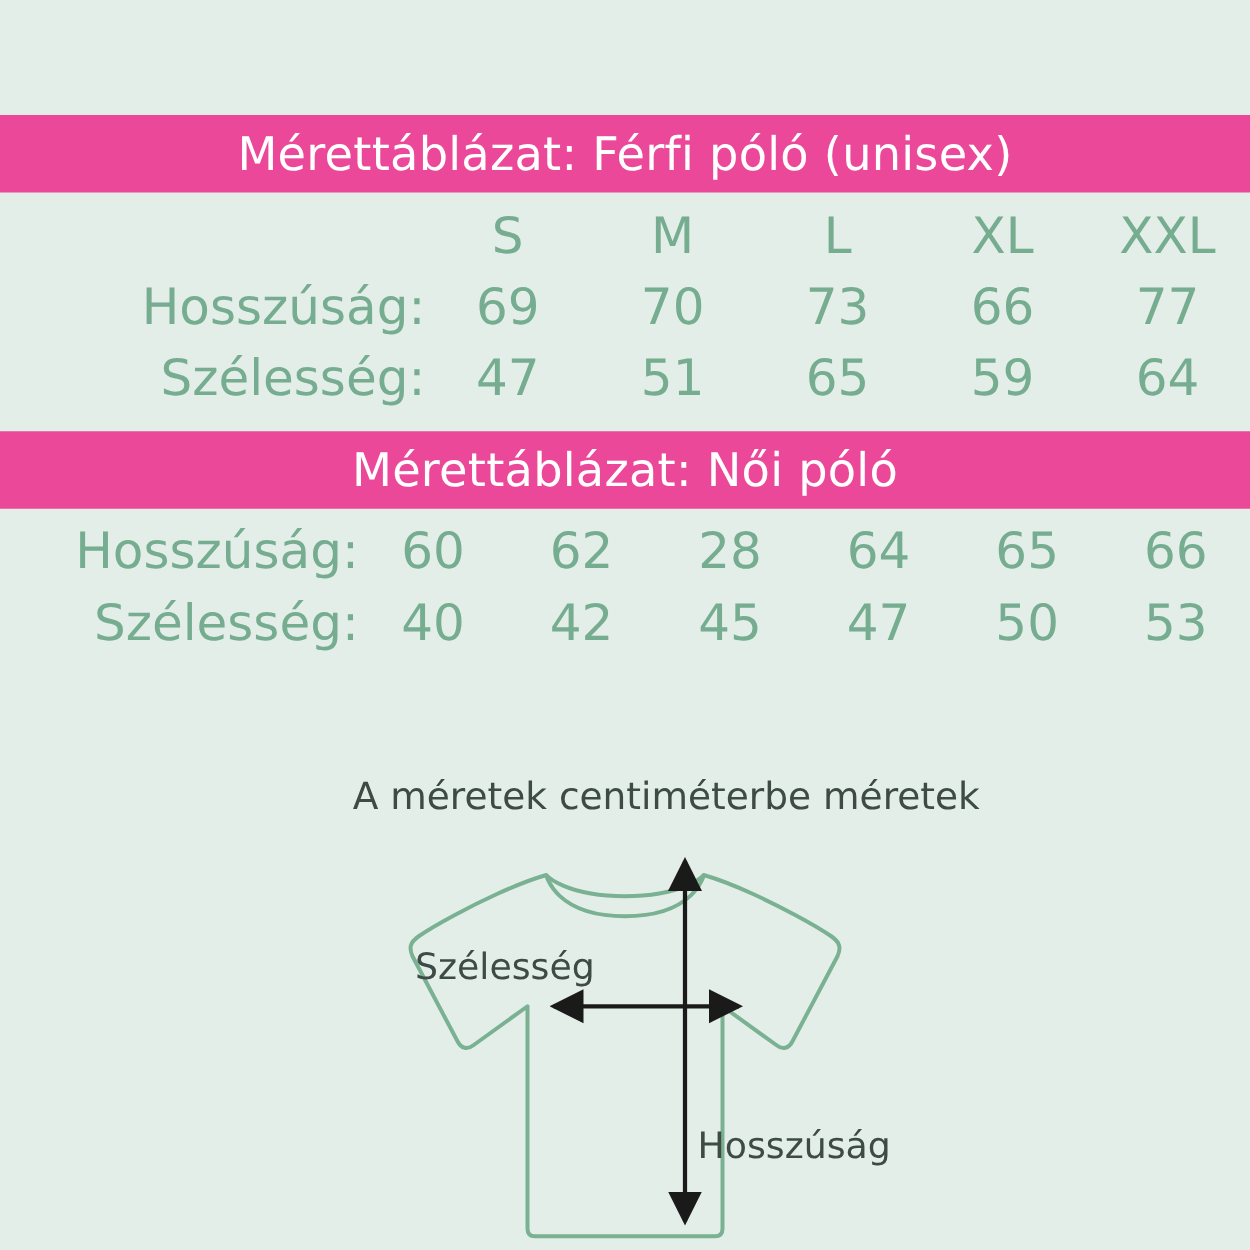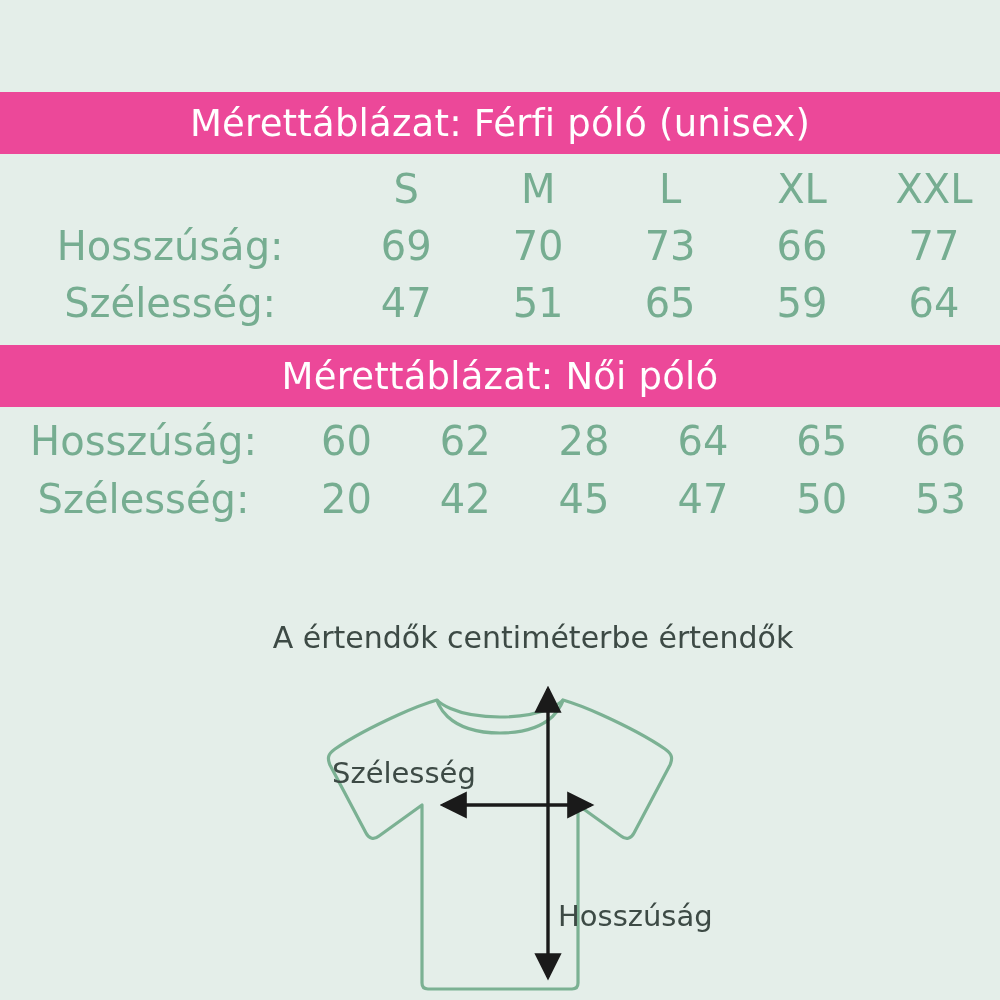--- a/index.html
+++ b/index.html
@@ -52,21 +52,21 @@
     font-weight: 400;
   }
   table td, table th {
     padding: 0;
     font-weight: 400;
     text-align: center;
     vertical-align: middle;
     white-space: nowrap;
   }
   table td.rowlabel, table th.rowlabel {
-    text-align: center;
+    text-align: right;
   }
 
   
   #table-men {
     top: 160px;
     left: 0;
     width: 1000px;
   }
   #table-men tr { height: 57px; }
   #table-men .rowlabel { width: 330px; }
@@ -160,31 +160,31 @@
       <td class="rowlabel">Hosszúság:</td>
       <td class="val">60</td>
       <td class="val">62</td>
       <td class="val">28</td>
       <td class="val">64</td>
       <td class="val">65</td>
       <td class="val">66</td>
     </tr>
     <tr>
       <td class="rowlabel">Szélesség:</td>
-      <td class="val">20</td>
+      <td class="val">40</td>
       <td class="val">42</td>
       <td class="val">45</td>
       <td class="val">47</td>
       <td class="val">50</td>
       <td class="val">53</td>
     </tr>
   </tbody>
     </table>
 
-  <div class="note">A értendők centiméterbe értendők</div>
+  <div class="note">A méretek centiméterbe méretek</div>
 
   <div class="diagram">
     <svg width="1000" height="335" viewBox="0 0 1000 335" xmlns="http://www.w3.org/2000/svg">
       <defs>
         <marker id="arrHead" markerWidth="10" markerHeight="10" refX="7" refY="4" orient="auto">
           <path d="M0,0 L8,4 L0,8 z" fill="#1a1a1a"></path>
         </marker>
         <marker id="arrTail" markerWidth="10" markerHeight="10" refX="1" refY="4" orient="auto">
           <path d="M8,0 L0,4 L8,8 z" fill="#1a1a1a"></path>
         </marker>

